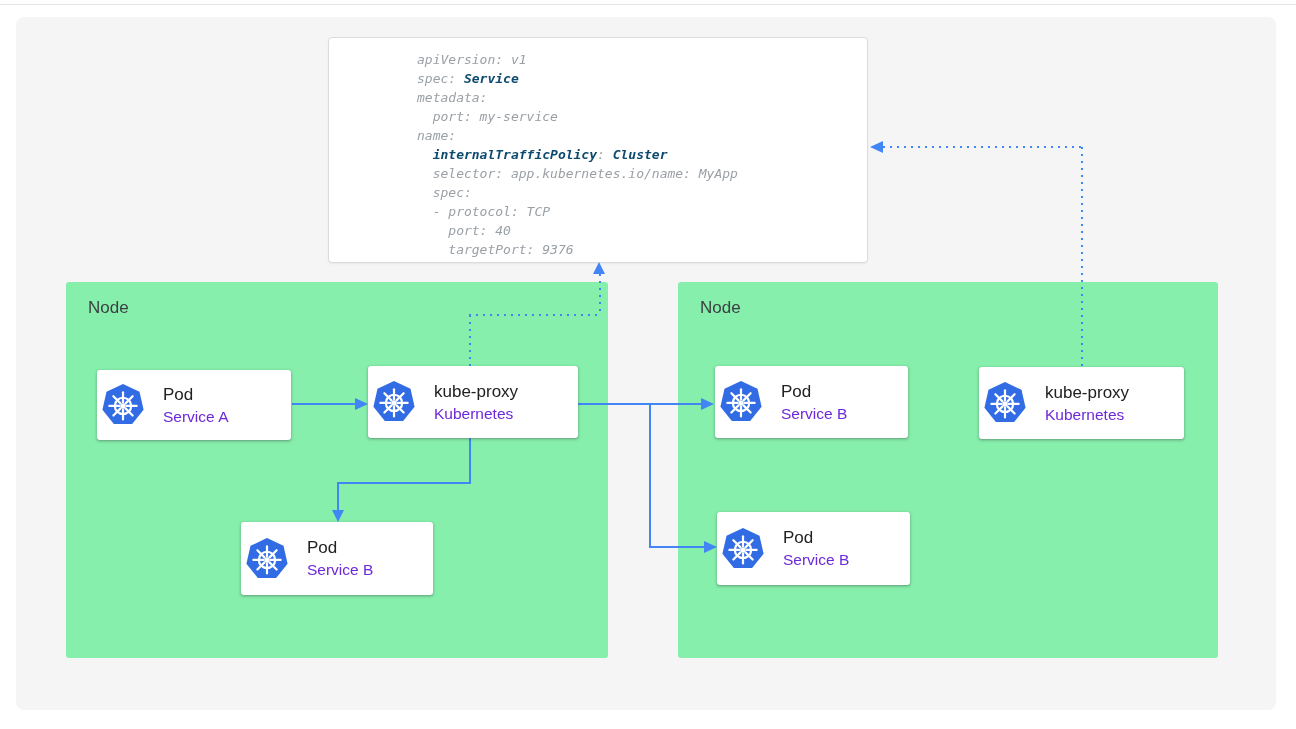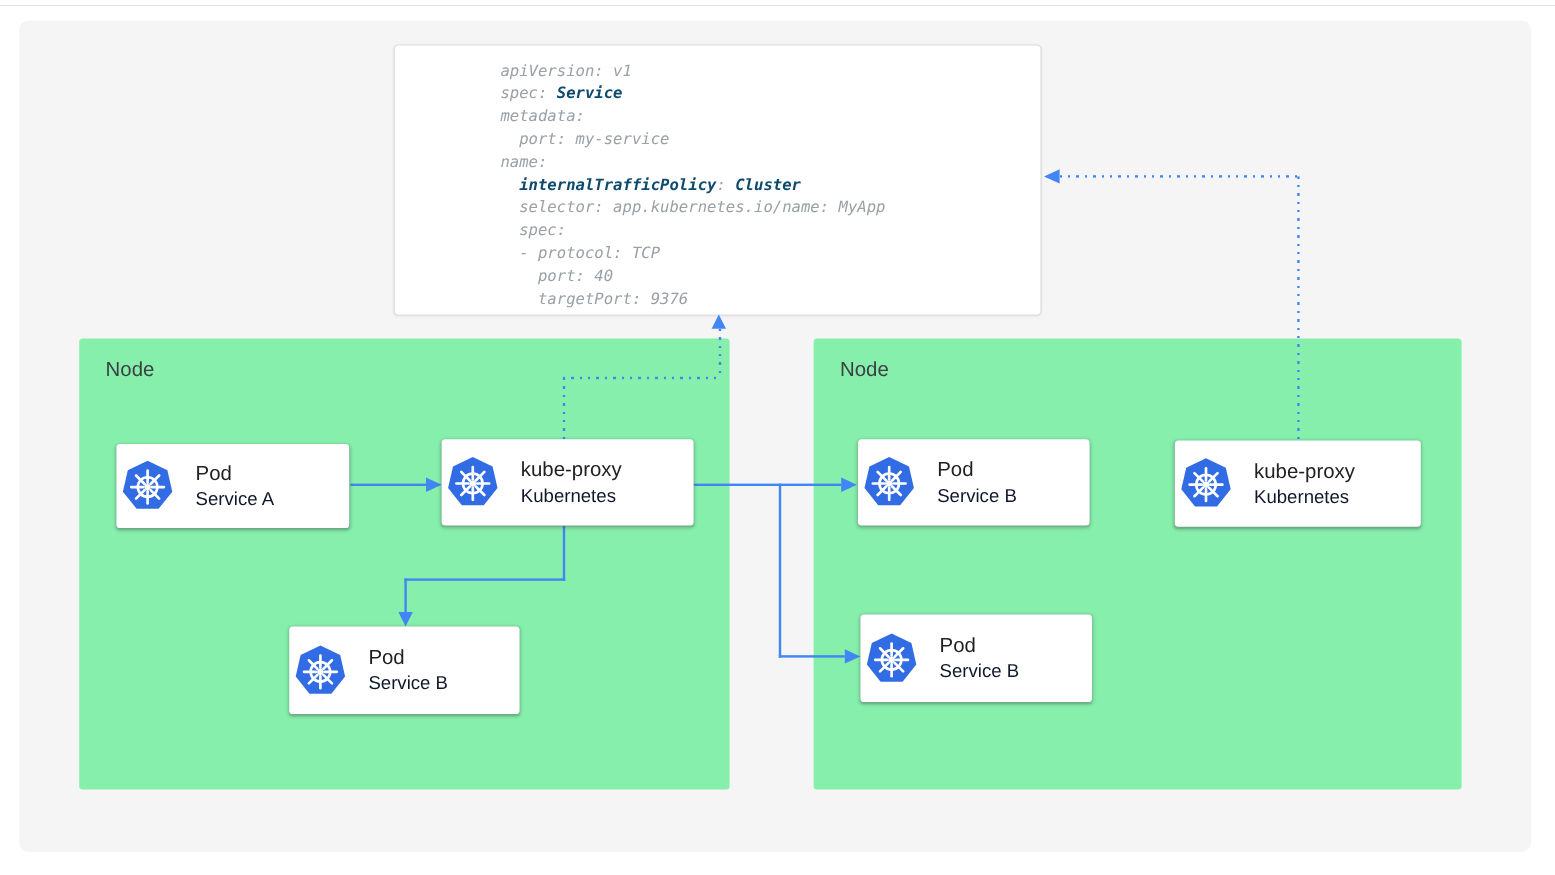--- a/index.html
+++ b/index.html
@@ -23,21 +23,21 @@
   .node-right { left:662px; top:265px; width:540px; height:376px; }
   .node-label { position:absolute; left:22px; top:16px; font-size:17px; color:#3c4043; }
 
   
   .card { position:absolute; background:#ffffff; border-radius:3px;
           box-shadow:0 1px 2px rgba(60,64,67,0.30), 0 1px 3px 1px rgba(60,64,67,0.15);
           display:flex; align-items:center; padding-left:4px; }
   .card .icon { width:44px; height:44px; flex:0 0 44px; }
   .card .txt { margin-left:18px; display:flex; flex-direction:column; }
   .card .title { font-size:17px; color:#212124; line-height:22px; }
-  .card .subtitle { font-size:15.5px; color:#0f172a; line-height:21px; }
+  .card .subtitle { font-size:15.5px; color:#6d28d9; line-height:21px; }
 
   .card-pod-a { left:81px; top:353px; width:194px; height:70px; }
   .card-kp-left { left:352px; top:349px; width:210px; height:72px; }
   .card-pod-b-left { left:225px; top:505px; width:192px; height:73px; }
   .card-pod-b-rt { left:699px; top:349px; width:193px; height:72px; }
   .card-pod-b-rb { left:701px; top:495px; width:193px; height:73px; }
   .card-kp-right { left:963px; top:350px; width:205px; height:72px; }
 
   
   .ln { position:absolute; background:#4285f4; }

